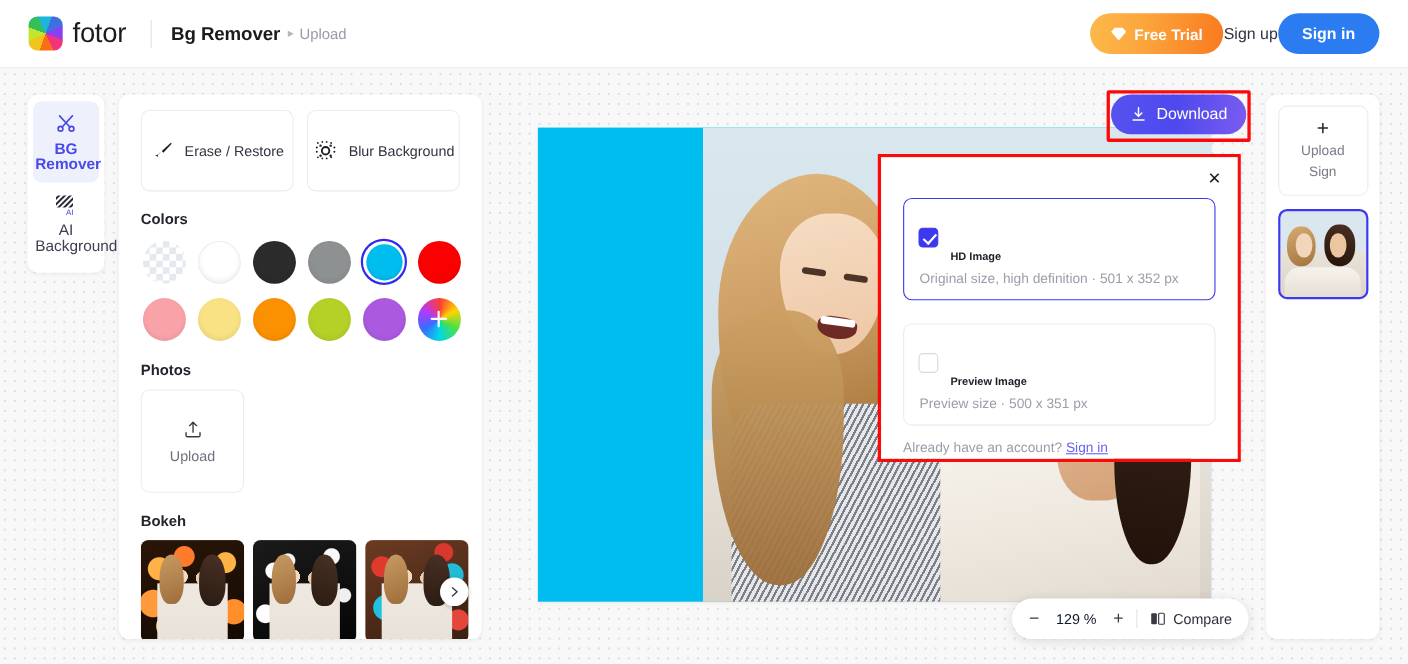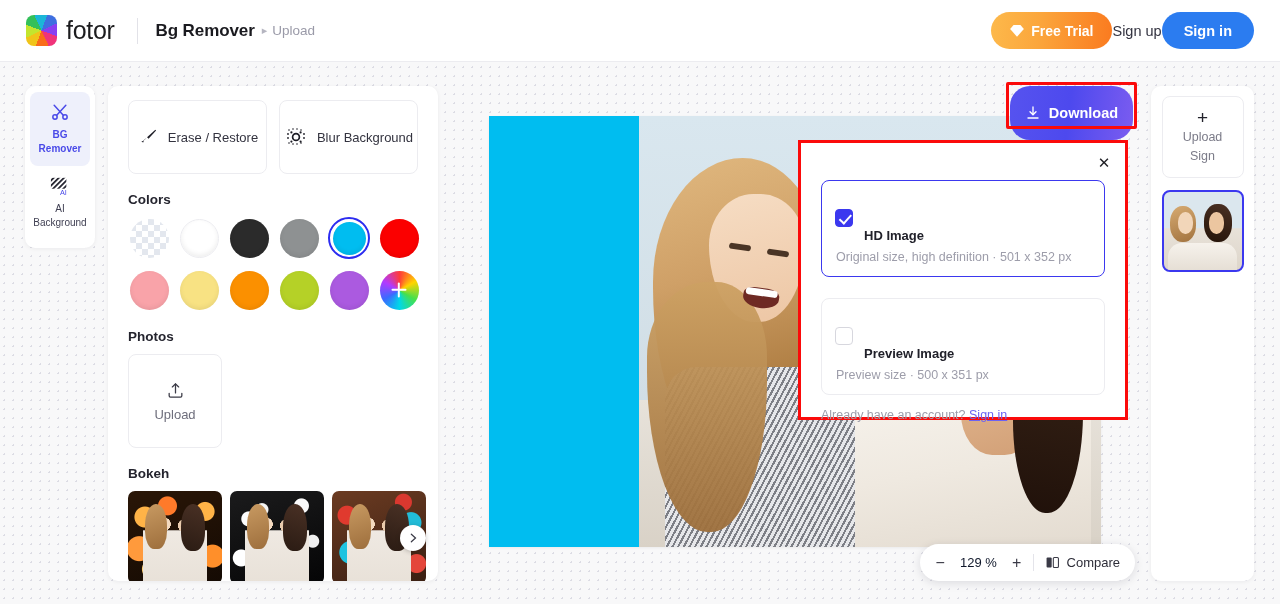--- a/index.html
+++ b/index.html
@@ -68,21 +68,21 @@
   .rail {
     position: absolute; left: 25px; top: 86px; width: 70px;
     background: #ffffff; border-radius: 10px; padding: 6px 0 8px;
     box-shadow: 0 1px 4px rgba(20,20,40,.06);
   }
   .rail-item {
     width: 60px; margin: 0 auto; border-radius: 8px;
     padding: 9px 2px 10px; text-align:center; cursor: pointer;
   }
   .rail-item.active { background: #eef0fb; }
-  .rail-label { font-size: 10px; line-height: 14px; color: #3f3f52; margin-top: 5px; }
+  .rail-label { font-size: 14px; line-height: 14px; color: #3f3f52; margin-top: 5px; }
   .rail-item.active .rail-label { color: #4a4ae8; font-weight: 600; }
   .rail-ico { height: 22px; display:flex; align-items:center; justify-content:center; }
 
   
   .panel {
     position:absolute; left: 108px; top: 86px; width: 330px; height: 495px;
     background: #fff; border-radius: 10px; padding: 14px 20px 0;
     box-shadow: 0 1px 4px rgba(20,20,40,.06); overflow: hidden;
   }
   .tool-row { display:flex; gap: 12px; }
@@ -222,24 +222,24 @@
     background: linear-gradient(190deg,#3c2719,#20110a);
     border-radius: 40% 30% 50% 46%;
   }
 
   
   .dl-hl {
     position:absolute; left: 1006px; top: 82px; width: 131px; height: 47px;
     border: 3px solid #fb0a0a; border-radius: 2px; z-index: 30; pointer-events:none;
   }
   .btn-download {
-    position:absolute; left: 1010px; top: 86px; width: 123px; height: 54px;
+    position:absolute; left: 1010px; top: 86px; width: 123px; height: 36px;
     border-radius: 20px; border:none; cursor:pointer;
     background: linear-gradient(97deg,#5653ef 0%, #4d49ee 48%, #7b5cf0 100%);
-    color:#fff; font-size: 14.5px; font-weight: 700;
+    color:#fff; font-size: 14.5px; font-weight: 400;
     display:flex; align-items:center; justify-content:center; gap: 8px;
     font-family:"Liberation Sans", sans-serif; z-index: 29;
   }
 
   
   .popup-hl {
     position:absolute; left: 798px; top: 140px; width: 330px; height: 280px;
     border: 3px solid #fb0a0a; z-index: 35;
   }
   .popup {
@@ -257,21 +257,21 @@
   }
   .opt.sel { border-color:#3b38ef; }
   .opt-top { display:flex; align-items:center; gap: 11px; }
   .cb { width: 18px; height: 18px; border-radius: 4px; border:1.5px solid #d7d7de;
         background:#fff; flex:none; position:relative; }
   .cb.on { background:#3b38ef; border-color:#3b38ef; }
   .cb.on::after {
     content:""; position:absolute; left: 5.5px; top: 2.4px; width: 5px; height: 9.5px;
     border: solid #fff; border-width: 0 2px 2px 0; transform: rotate(42deg);
   }
-  .opt-title { font-size: 13px; font-weight: 700; color:#21212a;margin-top:36px; }
+  .opt-title { font-size: 10px; font-weight: 700; color:#21212a;margin-top:36px; }
   .opt-sub { font-size: 12.5px; color:#9d9daa; margin: 7px 0 0 1px; }
   .btn-signup-dl {
     margin-top: 17px; height: 42px; border:none; border-radius: 8px;
     background:#2a22ef; color:#fff; font-size: 14.5px; font-weight:700; cursor:pointer;
     font-family:"Liberation Sans", sans-serif;
   }
   .acct { margin-top: 13px; font-size: 12.5px; color:#9d9daa; }
   .acct a { color:#6b63f2; text-decoration: underline; cursor:pointer; }
 
   

